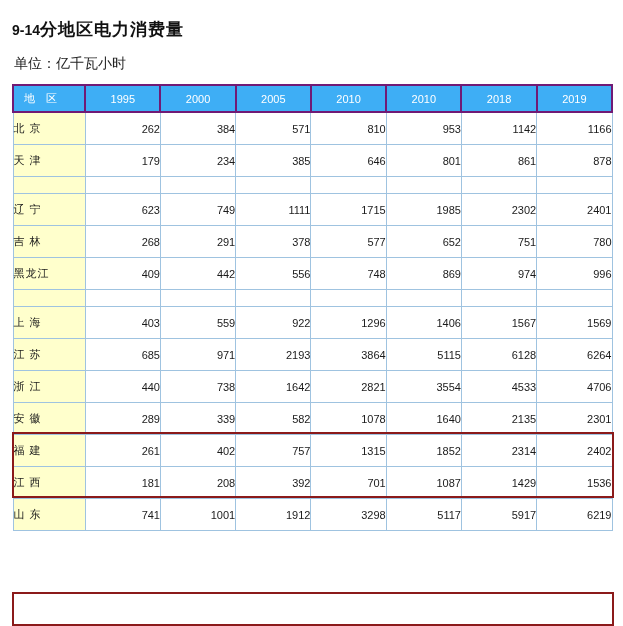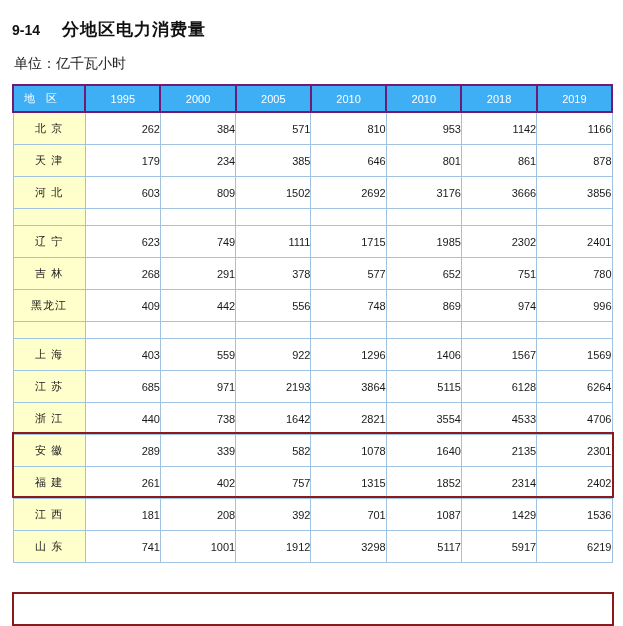--- a/index.html
+++ b/index.html
@@ -28,21 +28,20 @@
   .title-num {
     font-size: 14px;
     font-weight: bold;
     color: #111111;
     letter-spacing: 0px;
   }
   .title-text {
     font-size: 17px;
     font-weight: bold;
     color: #111111;
-    margin-left: 22px;
     letter-spacing: 1px;
   }
   .unit-row {
     padding: 14px 0 11px 14px;
     font-size: 14px;
     color: #222222;
   }
   .table-wrap {
     margin: 0 10px 0 12px;
     position: relative;
@@ -69,21 +68,21 @@
   }
   thead th.region-head {
     background: #3eaef5;
     color: #ffffff;
     letter-spacing: 4px;
     text-align: left;
     padding-left: 10px;
   }
   td.region {
     background: #ffffcc;
-    text-align: center;
+    text-align: left;
     padding-left: 10px;
     letter-spacing: 1px;
     border-left: 1px solid #9fc3e0;
     border-right: 1px solid #9fc3e0;
   }
   td.num {
     text-align: right;
     padding-right: 12px;
     background: #ffffff;
     border-left: none;
@@ -157,30 +156,20 @@
           <tr>
             <td class="region">天 津</td>
             <td class="num">179</td>
             <td class="num">234</td>
             <td class="num">385</td>
             <td class="num">646</td>
             <td class="num">801</td>
             <td class="num">861</td>
             <td class="num">878</td>
           </tr>
-          <tr>
-            <td class="region">河 北</td>
-            <td class="num">603</td>
-            <td class="num">809</td>
-            <td class="num">1502</td>
-            <td class="num">2692</td>
-            <td class="num">3176</td>
-            <td class="num">3666</td>
-            <td class="num">3856</td>
-          </tr>
           <tr class="spacer">
             <td class="region"></td>
             <td class="num"></td>
             <td class="num"></td>
             <td class="num"></td>
             <td class="num"></td>
             <td class="num"></td>
             <td class="num"></td>
             <td class="num"></td>
           </tr>

